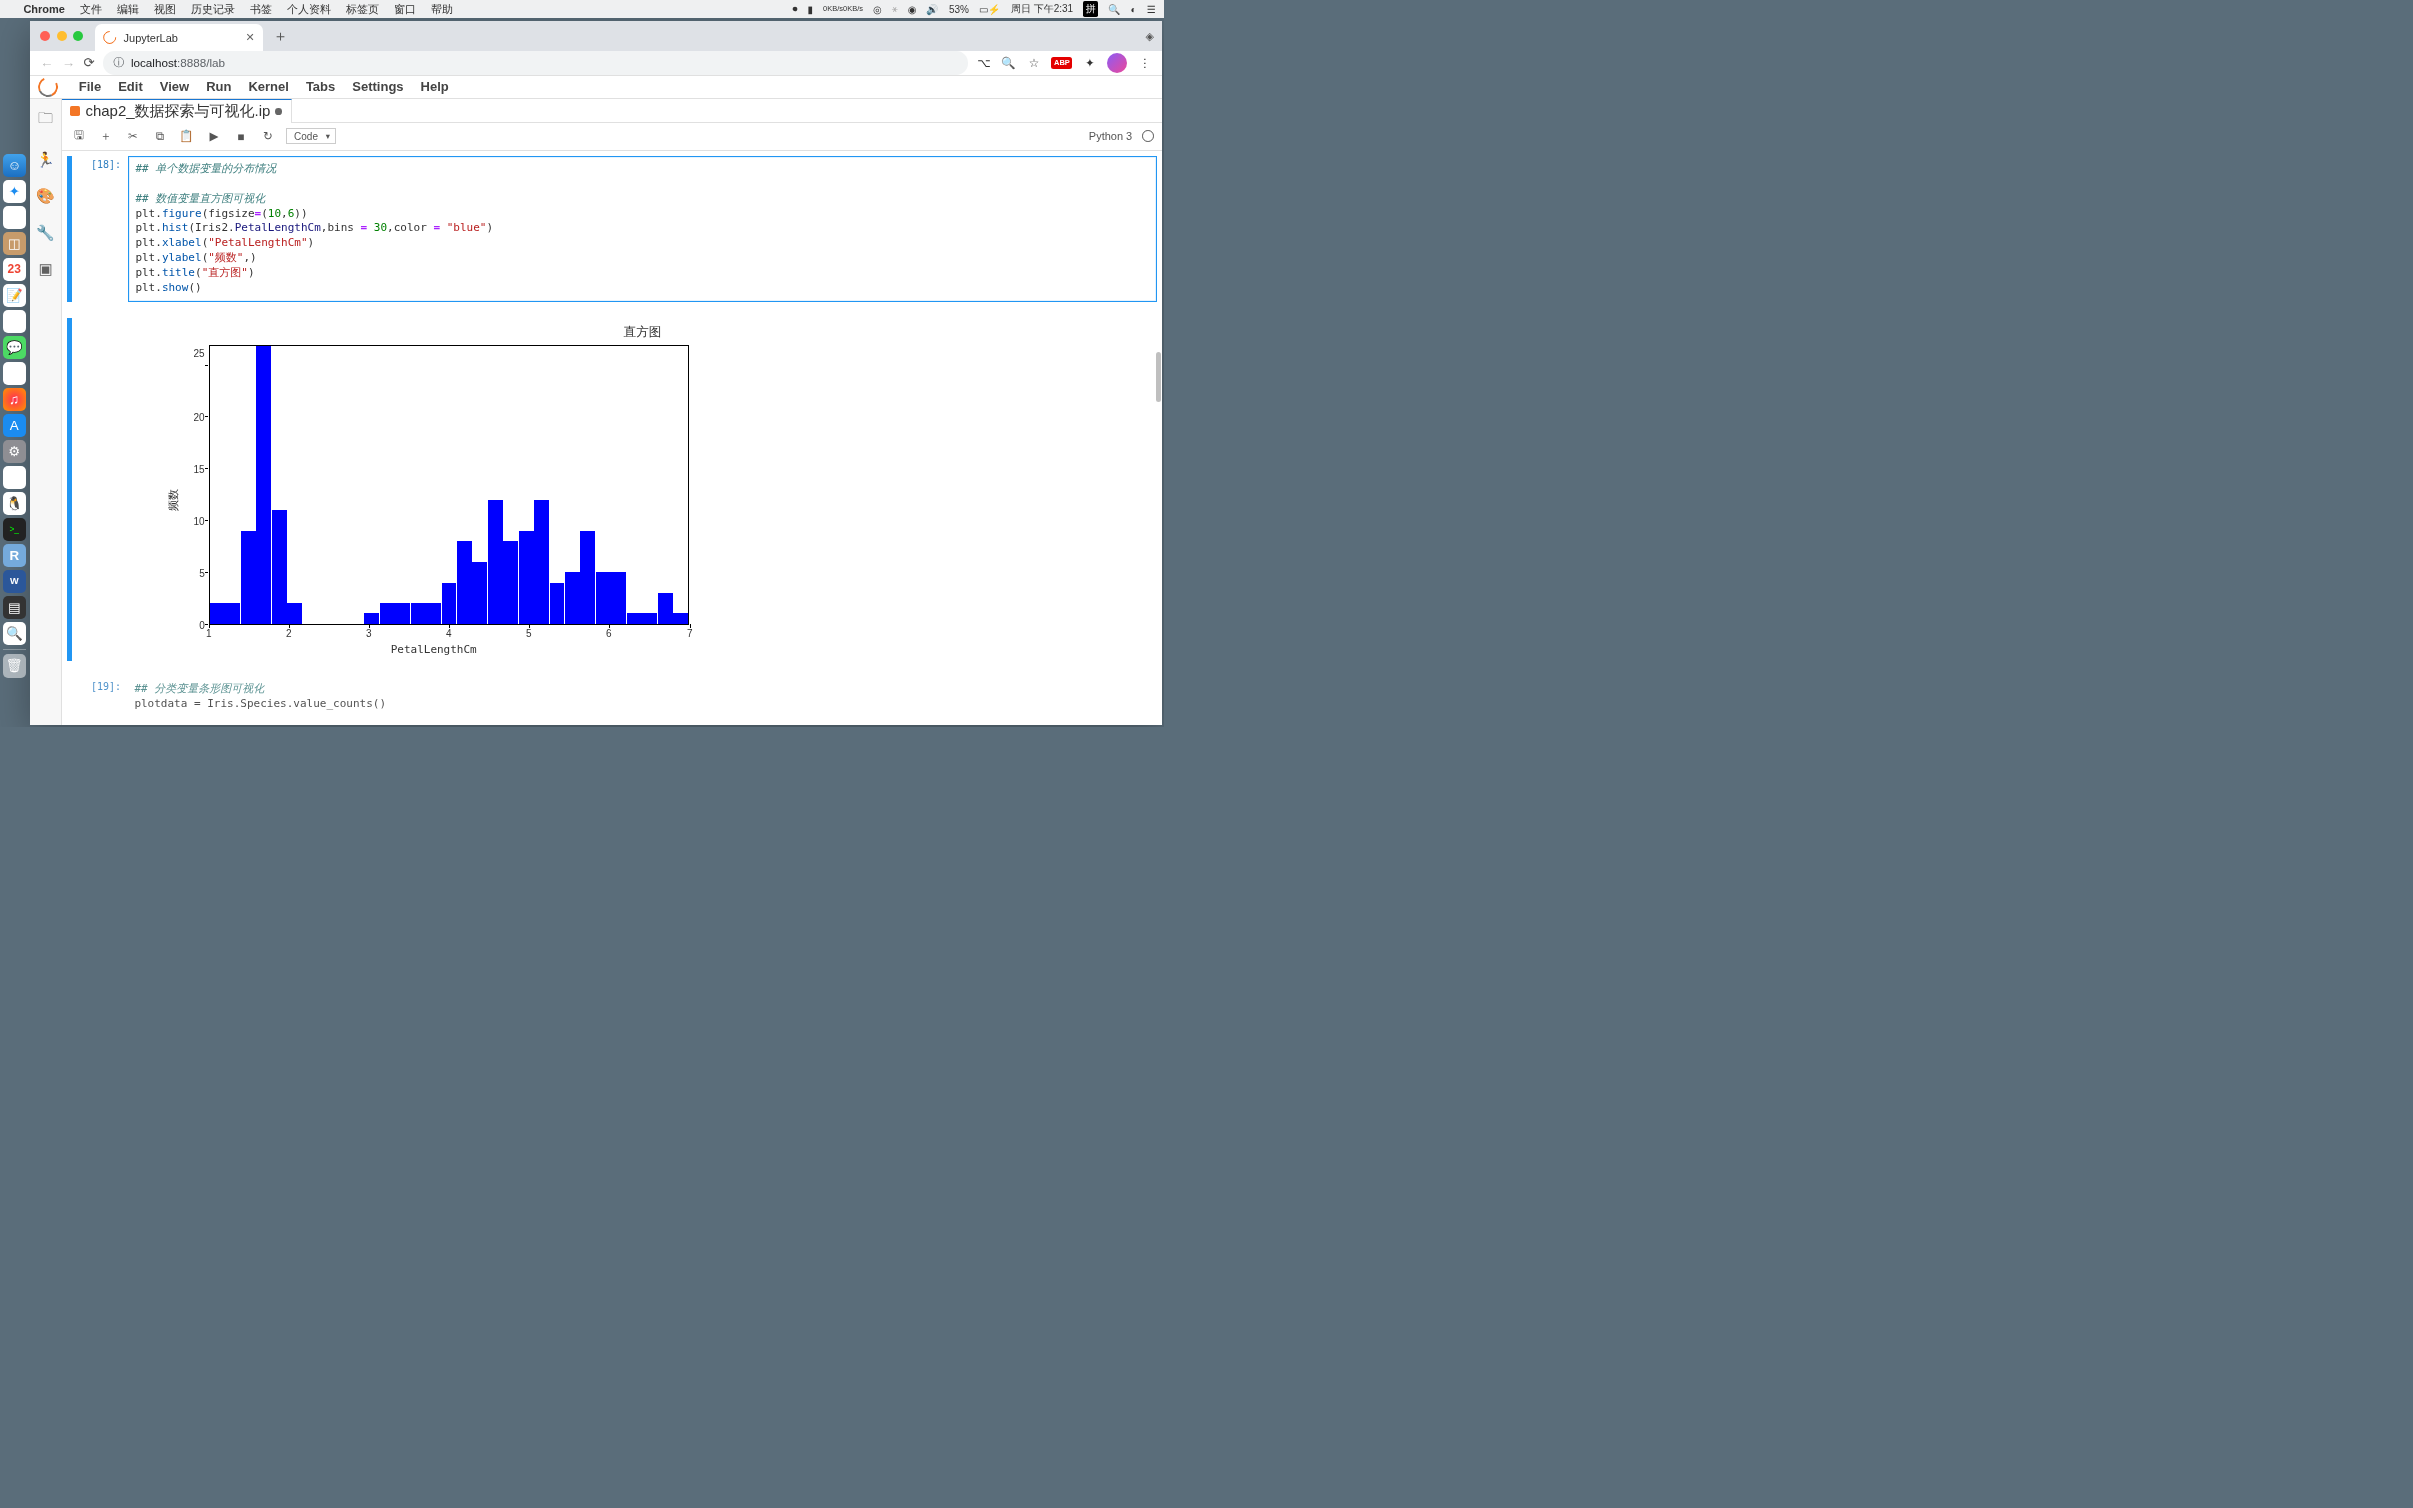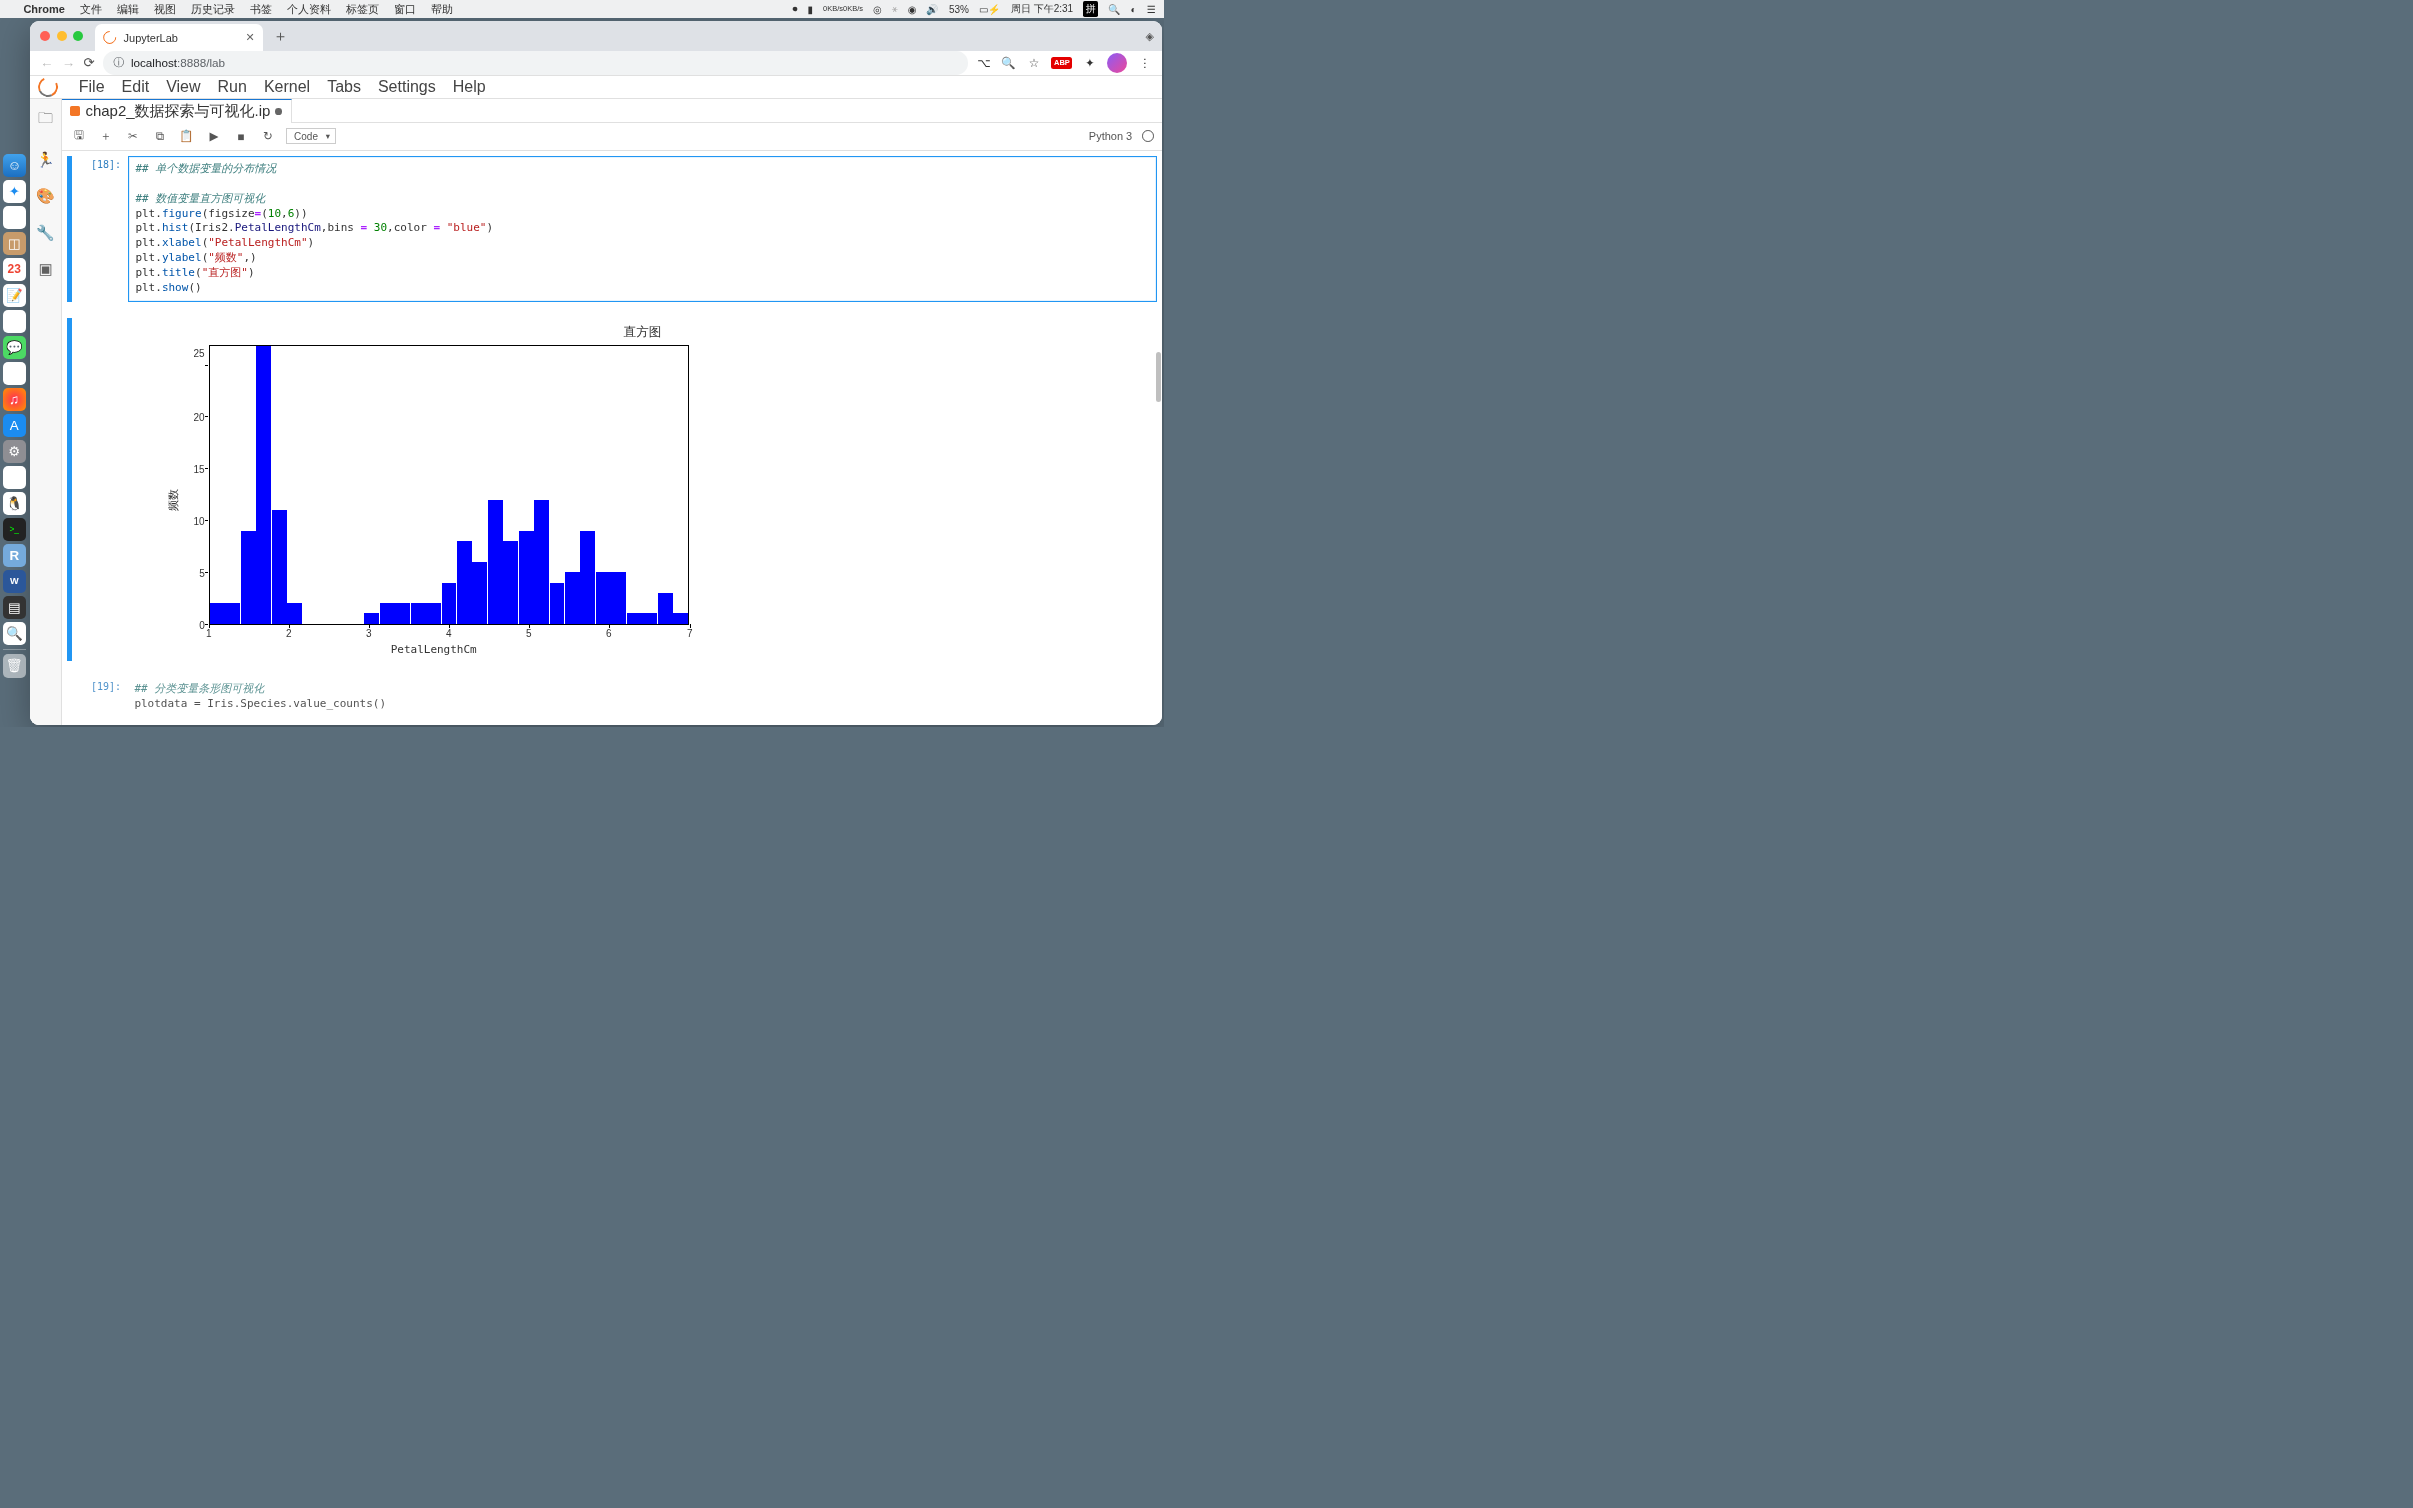--- a/index.html
+++ b/index.html
@@ -12,21 +12,21 @@
 .mac-menubar .spacer { flex: 1; }
 .mac-menubar .right { display: flex; align-items: center; gap: 10px; font-size: 10px; }
 .mac-menubar .right span { display: inline-flex; align-items: center; }
 
 
 .dock { position: absolute; left: 0; top: 151px; width: 28.5px; display: flex; flex-direction: column; gap: 2.5px; padding: 2.5px; z-index: 50; }
 .dock-item { width: 23.5px; height: 23.5px; border-radius: 5px; display: flex; align-items: center; justify-content: center; font-size: 13.4px; color: #fff; }
 .dock-sep { height: 0.8px; background: rgba(255,255,255,0.3); margin: 1.7px 0; }
 
 
-.browser { position: absolute; left: 30px; top: 21px; right: 1.7px; bottom: 1.7px; background: #fff; border-radius: 9px; box-shadow: 0 8.4px 34px rgba(0,0,0,0.3); overflow: hidden; display: flex; flex-direction: column; }
+.browser { position: absolute; left: 30px; top: 21px; right: 1.7px; bottom: 1.7px; background: #fff; border-radius: 0; box-shadow: 0 8.4px 34px rgba(0,0,0,0.3); overflow: hidden; display: flex; flex-direction: column; }
 
 
 .chrome-titlebar { height: 30px; background: #dee1e6; display: flex; align-items: center; padding-left: 10px; }
 .traffic-lights { display: flex; gap: 6.7px; margin-right: 11.7px; }
 .tl { width: 10px; height: 10px; border-radius: 50%; }
 .tl.r { background: #ff5f56; } .tl.y { background: #ffbd2e; } .tl.g { background: #27c93f; }
 .chrome-tab { height: 27px; background: #fff; border-radius: 6.7px 6.7px 0 0; display: flex; align-items: center; padding: 0 8.4px; gap: 6.7px; min-width: 168px; margin-top: 3.4px; position: relative; }
 .chrome-tab .favicon { width: 13.4px; height: 13.4px; border: 1.7px solid #f37626; border-radius: 50%; border-top-color: transparent; transform: rotate(45deg); }
 .chrome-tab .close-x { margin-left: auto; color: #666; cursor: pointer; }
 .new-tab { margin-left: 10px; color: #555; font-size: 15px; cursor: pointer; }
@@ -38,21 +38,21 @@
 .url-bar { flex: 1; height: 23.5px; background: #f1f3f4; border-radius: 11.7px; display: flex; align-items: center; padding: 0 10px; gap: 6.7px; font-size: 11.7px; color: #5f6368; }
 .url-bar .secure { font-size: 11px; }
 .url-host { color: #202124; }
 .addr-right { display: flex; align-items: center; gap: 10px; }
 .ext-icon { width: 15px; height: 15px; display: inline-flex; align-items: center; justify-content: center; font-size: 11.7px; }
 .abp { background: #e40000; color: #fff; border-radius: 2.5px; font-size: 7.5px; font-weight: bold; padding: 1.7px 2.5px; }
 .avatar { width: 20px; height: 20px; border-radius: 50%; background: linear-gradient(135deg, #8b5cf6, #ec4899); }
 
 
 .jupyter { flex: 1; display: flex; flex-direction: column; background: #fff; }
-.jl-menubar { height: 23.5px; display: flex; align-items: center; padding: 0 8.4px; gap: 17px; font-size: 16px; color: #444; border-bottom: 0.8px solid #e0e0e0; }
+.jl-menubar { height: 23.5px; display: flex; align-items: center; padding: 0 8.4px; gap: 17px; font-size: 13px; color: #444; border-bottom: 0.8px solid #e0e0e0; font-weight: bold; }
 .jl-logo { width: 20px; height: 20px; border: 2.1px solid #f37626; border-radius: 50%; border-top-color: transparent; border-bottom-color: #757575; transform: rotate(20deg); margin-right: 3.4px; }
 .jl-menu-item { cursor: pointer; }
 
 .jl-body { flex: 1; display: flex; overflow: hidden; }
 .jl-sidebar { width: 32px; background: #f7f7f7; border-right: 0.8px solid #e0e0e0; display: flex; flex-direction: column; align-items: center; gap: 18.4px; padding-top: 8.4px; }
 .jl-sidebar-icon { font-size: 15px; color: #616161; cursor: pointer; }
 
 .jl-main { flex: 1; display: flex; flex-direction: column; overflow: hidden; }
 .jl-tabbar { height: 23.5px; display: flex; border-bottom: 0.8px solid #e0e0e0; }
 .jl-tab { height: 23.5px; border-top: 1.7px solid #1976d2; border-right: 0.8px solid #e0e0e0; display: flex; align-items: center; padding: 0 8.4px; gap: 5px; font-size: 15px; background: #fff; }

